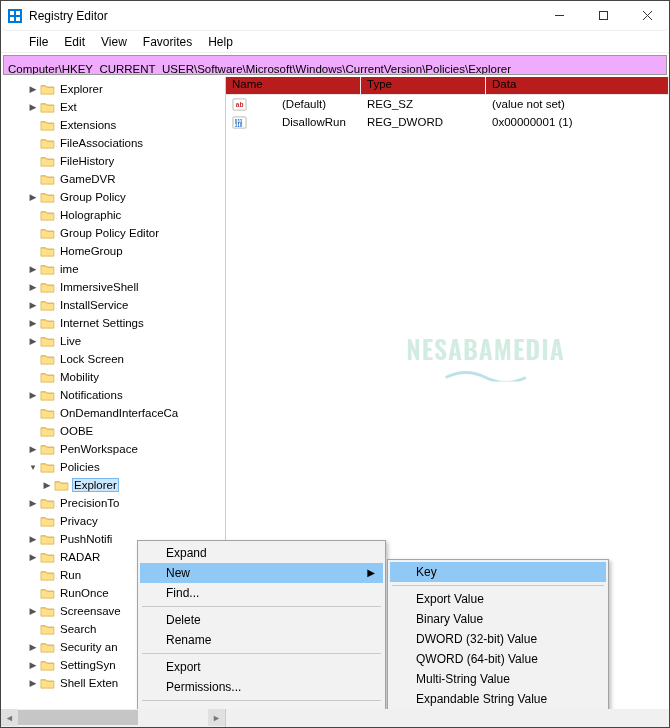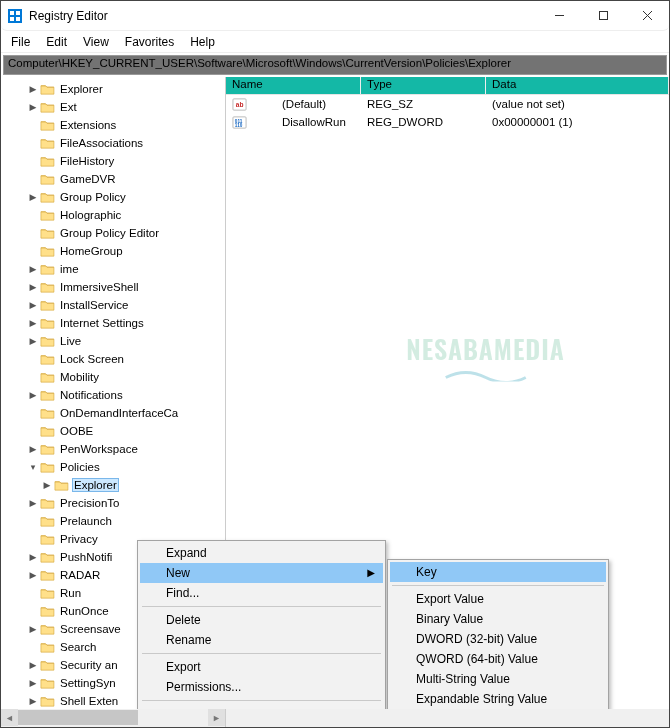--- a/index.html
+++ b/index.html
@@ -36,35 +36,35 @@
     display: flex;
     align-items: center; justify-content: center;
     font-size: 14px;
     color: #333;
   }
   
   .menubar {
     height: 22px;
     display: flex;
     align-items: center;
-    padding-left: 2px;
+    padding-left: 20px;
     border-bottom: 1px solid #eee;
   }
   .menubar .menu-item {
     padding: 2px 8px;
     font-size: 12px;
   }
   
   .pathbar {
     height: 20px;
     border: 1px solid #999;
     margin: 2px;
-    padding: 1px 4px;
+    padding: 7px 4px;
     font-size: 11.5px;
-    background: #737373;
+    background: #f0abfc;
     white-space: nowrap;
     overflow: hidden;
   }
   
   .main {
     position: absolute;
     top: 76px;
     left: 0; right: 0; bottom: 18px;
     display: flex;
   }
@@ -118,21 +118,21 @@
     top: 504px;
     width: 6px;
     height: 28px;
     background: repeating-linear-gradient(0deg,#888,#888 1px,#fff 1px,#fff 2px);
   }
   
   .list-header {
     height: 18px;
     display: flex;
     font-size: 11.5px;
-    background: #14b8a6;
+    background: #b91c1c;
     border-bottom: 1px solid #e5e5e5;
   }
   .list-header div {
     padding: 1px 6px;
     border-right: 1px solid #eee;
   }
   .col-name { width: 135px; }
   .col-type { width: 125px; }
   .col-data { flex: 1; }
   .list-row {
@@ -514,30 +514,20 @@
           <span class="label">PrecisionTo</span>
         </div>
         <div class="tree-row">
           <span class="arrow">&nbsp;</span>
           <span class="folder">
             <svg viewBox="0 0 16 14">
               <path d="M1 3 h5 l1.5 1.5 H15 V12 H1 Z" fill="#ffe08a" stroke="#d6a93e" stroke-width="0.7"></path>
               <path d="M1 3 h5 l1.5 1.5 H15" fill="none" stroke="#d6a93e" stroke-width="0.7"></path>
             </svg>
           </span>
-          <span class="label">Prelaunch</span>
-        </div>
-        <div class="tree-row">
-          <span class="arrow">&nbsp;</span>
-          <span class="folder">
-            <svg viewBox="0 0 16 14">
-              <path d="M1 3 h5 l1.5 1.5 H15 V12 H1 Z" fill="#ffe08a" stroke="#d6a93e" stroke-width="0.7"></path>
-              <path d="M1 3 h5 l1.5 1.5 H15" fill="none" stroke="#d6a93e" stroke-width="0.7"></path>
-            </svg>
-          </span>
           <span class="label">Privacy</span>
         </div>
         <div class="tree-row">
           <span class="arrow">▶</span>
           <span class="folder">
             <svg viewBox="0 0 16 14">
               <path d="M1 3 h5 l1.5 1.5 H15 V12 H1 Z" fill="#ffe08a" stroke="#d6a93e" stroke-width="0.7"></path>
               <path d="M1 3 h5 l1.5 1.5 H15" fill="none" stroke="#d6a93e" stroke-width="0.7"></path>
             </svg>
           </span>

